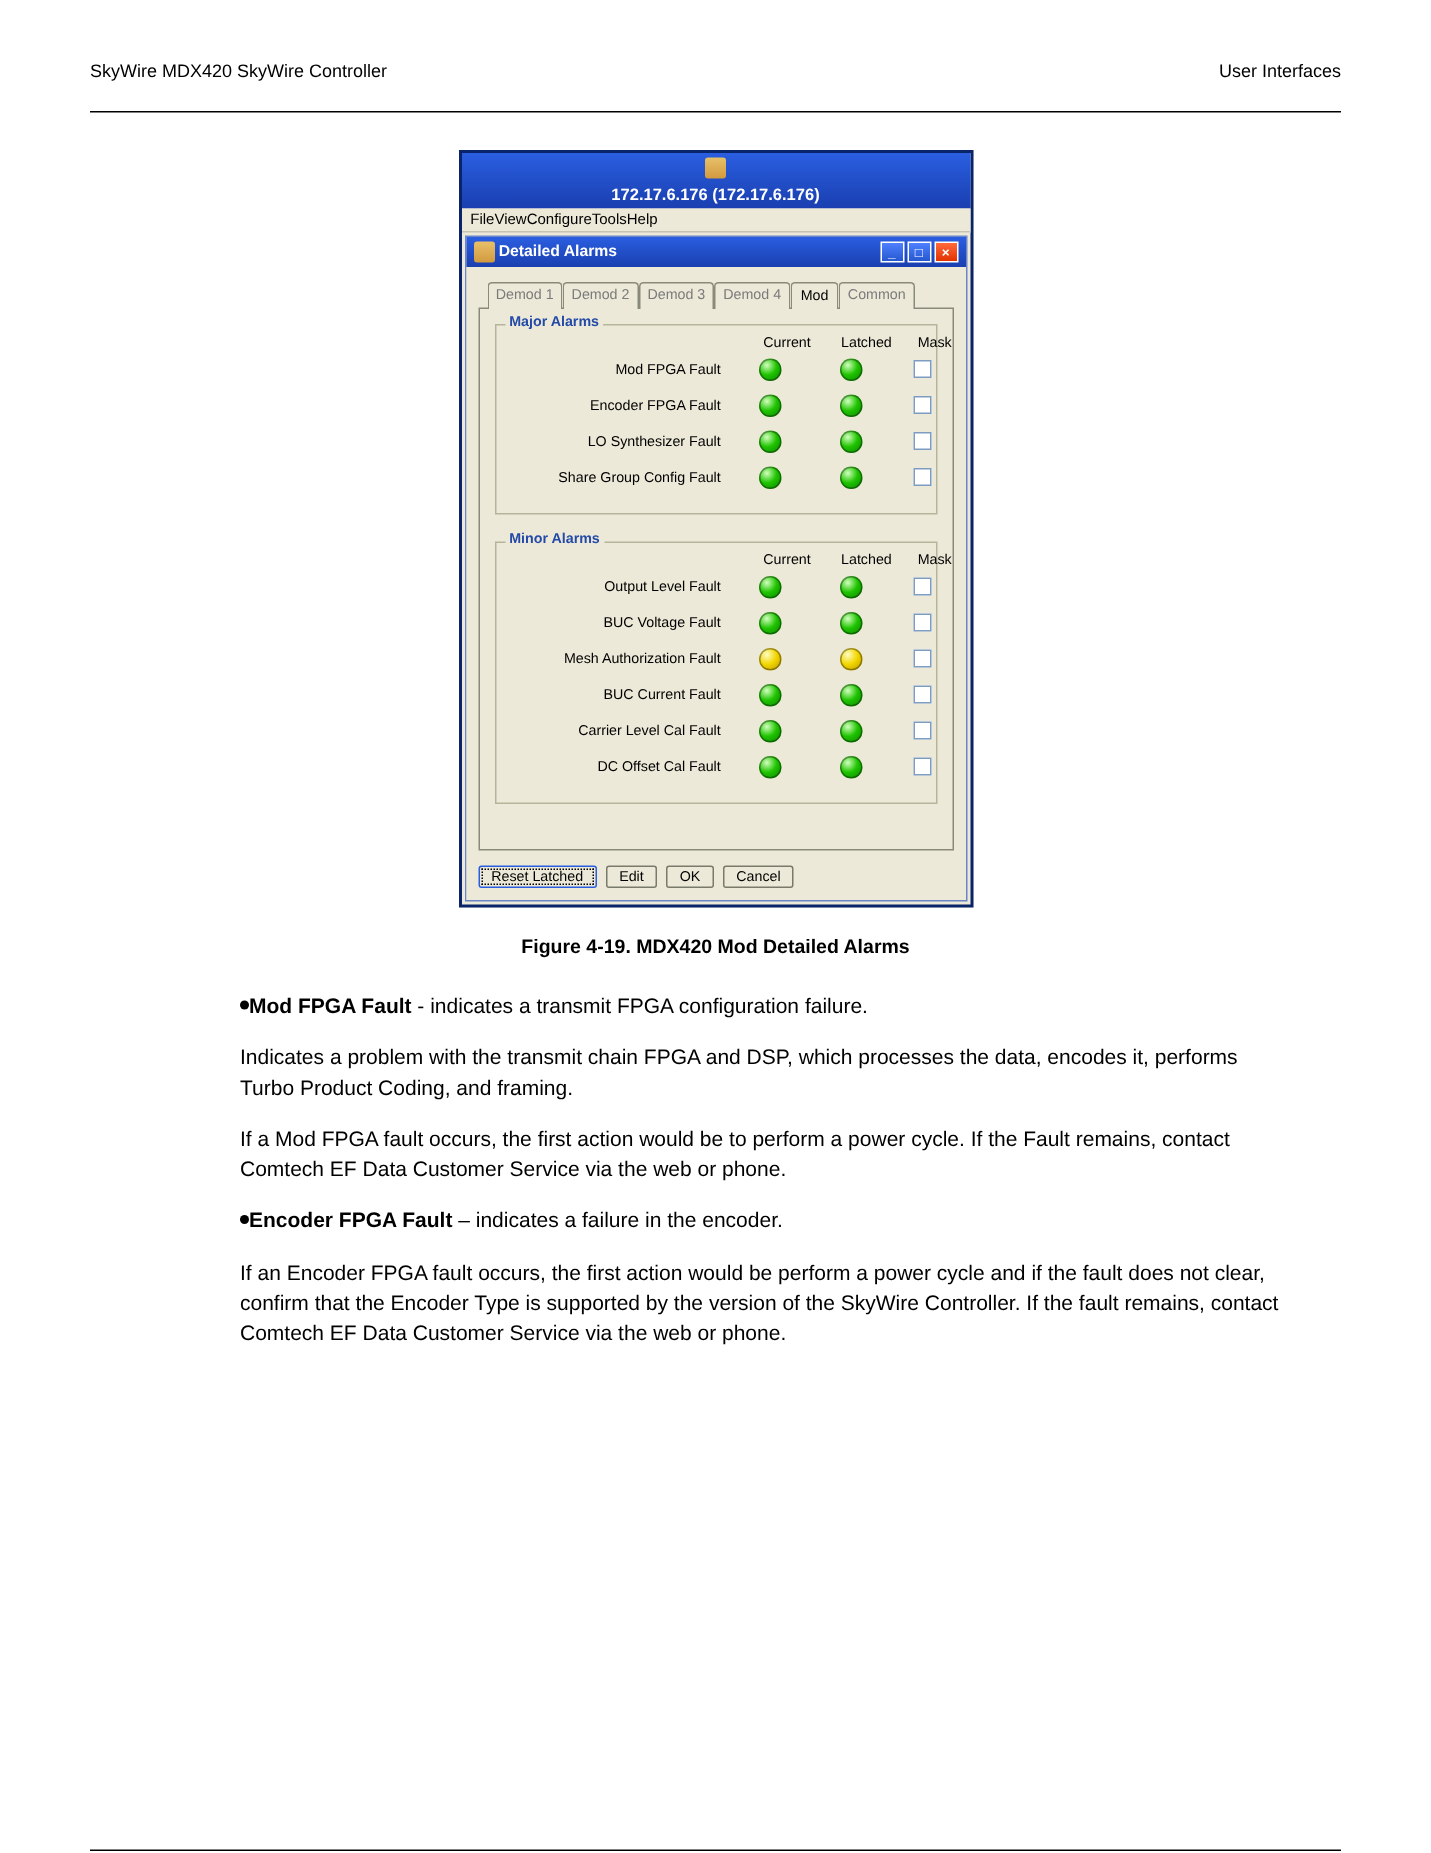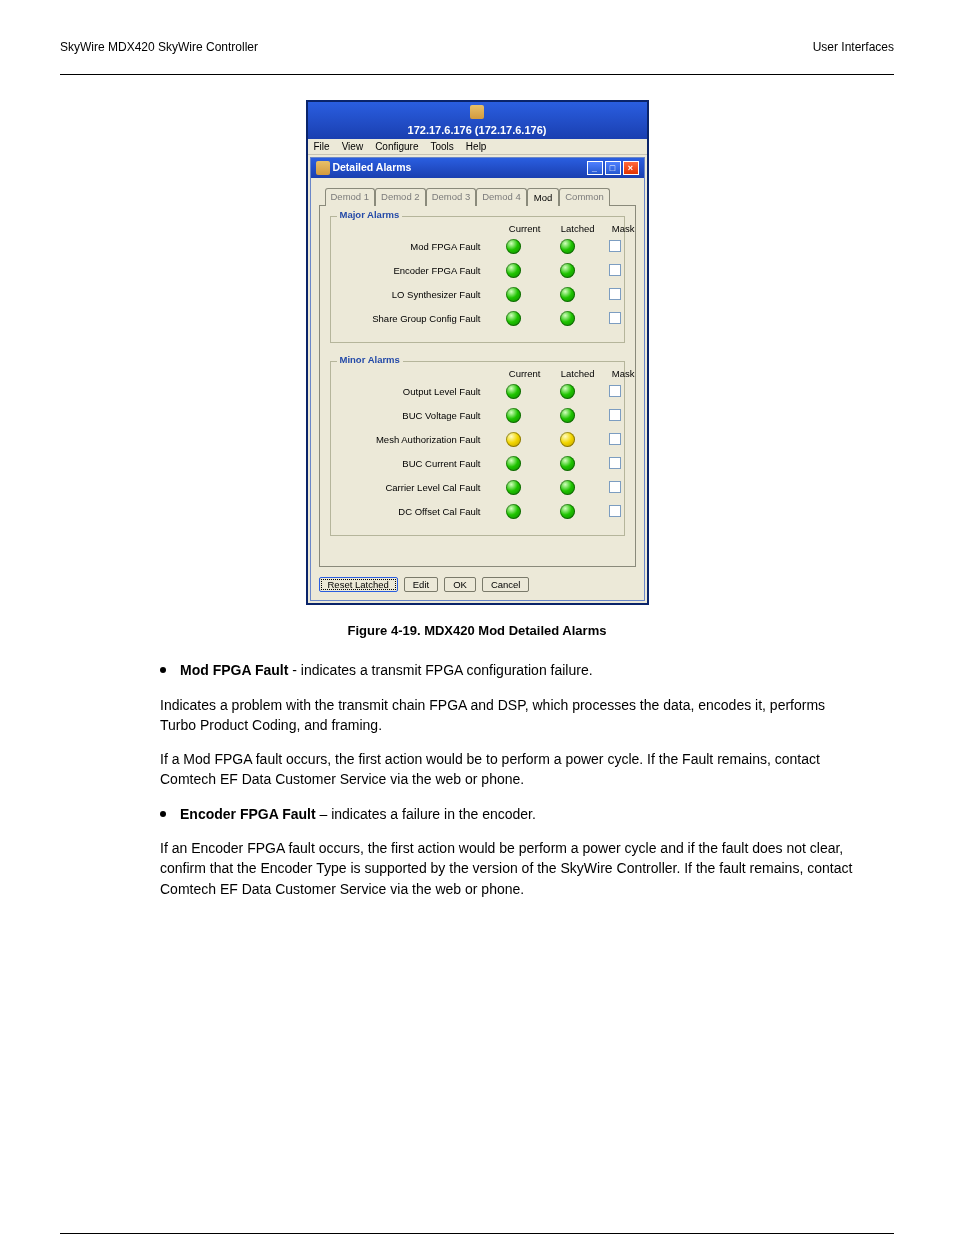--- a/index.html
+++ b/index.html
@@ -63,21 +63,20 @@
     background: linear-gradient(#e7c069,#d39a3e);
     display: inline-block;
     border-radius: 2px;
     position: relative;
   }
   .menubar {
     background: #ece9d8;
     padding: 2px 6px;
     font-size: 10px;
     display: flex;
-    gap: 12px;
     border-bottom: 1px solid #c6c3b5;
   }
 
   .inner-window {
     margin: 2px;
     border: 1px solid #6a86c8;
   }
   .inner-titlebar {
     background: linear-gradient(to bottom, #2a5ee0 0%, #1a3fb0 100%);
     color: #fff;
@@ -210,21 +209,20 @@
   }
 
   .body-text {
     font-size: 14px;
     line-height: 1.45;
     padding: 0 40px 0 100px;
   }
   .para { margin: 0 0 14px 0; }
   .bullet-item {
     display: flex;
-    gap: 14px;
     margin: 0 0 14px 0;
   }
   .bullet-dot {
     width: 6px; height: 6px;
     background: #000;
     border-radius: 50%;
     margin-top: 7px;
     flex-shrink: 0;
   }
   .bold { font-weight: bold; }

